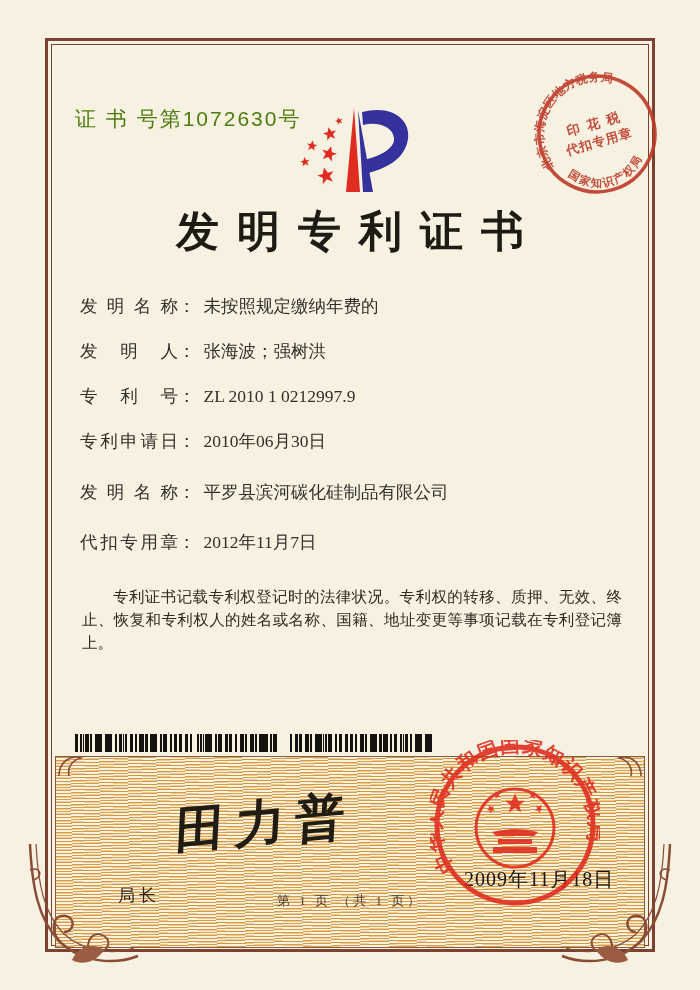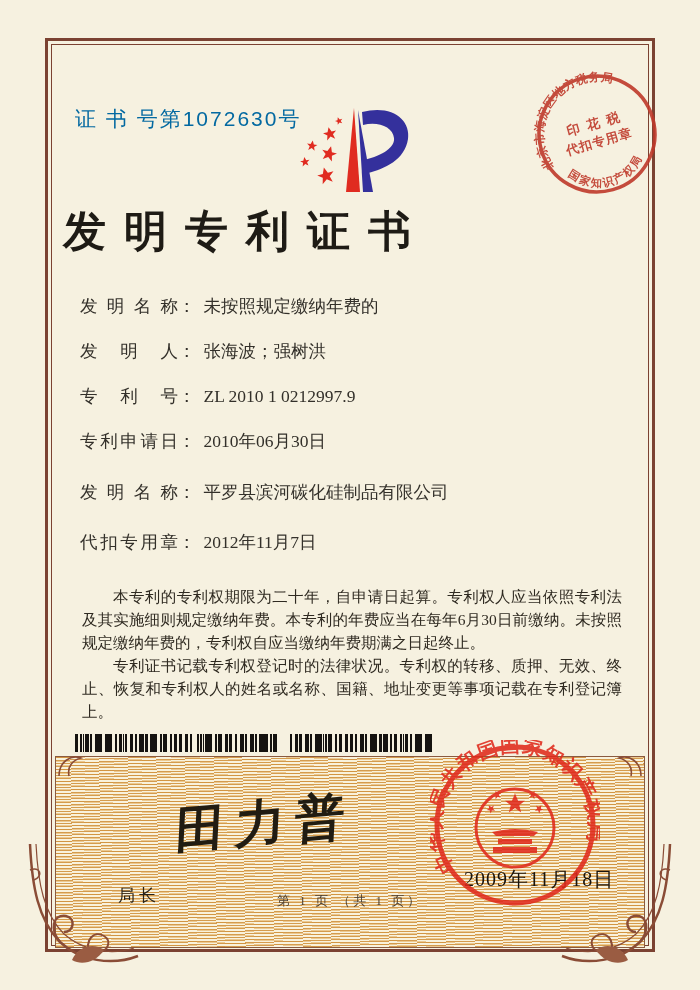--- a/index.html
+++ b/index.html
@@ -14,31 +14,31 @@
     position:absolute;left:45px;top:38px;right:45px;bottom:38px;
     border:3px solid #7b4232;
   }
   .frame-inner{
     position:absolute;left:3px;top:3px;right:3px;bottom:3px;
     border:1px solid #7b4232;
   }
   
   .cert-no{
     position:absolute;left:75px;top:105px;
-    font-size:21px;letter-spacing:2px;color:#0369a1;
+    font-size:21px;letter-spacing:2px;color:#4d7c0f;
     font-family:"Liberation Sans","DejaVu Sans",sans-serif;
   }
   .logo{position:absolute;left:292px;top:98px;width:132px;height:102px;}
   .tax-stamp{
     position:absolute;left:531px;top:68px;width:132px;height:132px;
     transform:rotate(-16deg);opacity:.9;
   }
   .title{
     position:absolute;left:45px;right:45px;top:203px;
-    font-size:43px;font-weight:bold;color:#1e1b15;
+    text-align:center;font-size:43px;font-weight:bold;color:#1e1b15;
     letter-spacing:18px;text-indent:18px;
   }
   
   .f-row{position:absolute;left:80px;font-size:17.5px;color:#33302a;white-space:nowrap;}
   .f-label{
     display:inline-block;width:98px;
     text-align:justify;text-align-last:justify;text-justify:inter-character;
     vertical-align:bottom;
   }
   .f-colon{display:inline-block;margin-right:8px;}
@@ -146,21 +146,20 @@
   <span class="f-label">专利申请日</span><span class="f-colon">：</span><span>2010年06月30日</span>
 </div>
 <div class="f-row r5">
   <span class="f-label">发明名称</span><span class="f-colon">：</span><span>平罗县滨河碳化硅制品有限公司</span>
 </div>
 <div class="f-row r6">
   <span class="f-label">代扣专用章</span><span class="f-colon">：</span><span>2012年11月7日</span>
 </div>
 
 <div class="body-text">
-  <p>本专利的专利权期限为二十年，自申请日起算。专利权人应当依照专利法及其实施细则规定缴纳年费。本专利的年费应当在每年6月30日前缴纳。未按照规定缴纳年费的，专利权自应当缴纳年费期满之日起终止。</p>
   <p>专利证书记载专利权登记时的法律状况。专利权的转移、质押、无效、终止、恢复和专利权人的姓名或名称、国籍、地址变更等事项记载在专利登记簿上。</p>
 </div>
 
 <div class="barcode"></div>
 
 <div class="band"></div>
 
 <svg class="curl curl-left" viewBox="0 0 26 26">
   <path d="M2,24 C2,10 14,2 24,6 C16,8 10,14 12,24" fill="none" stroke="#8a4c36" stroke-width="1.6"></path>
 </svg>

